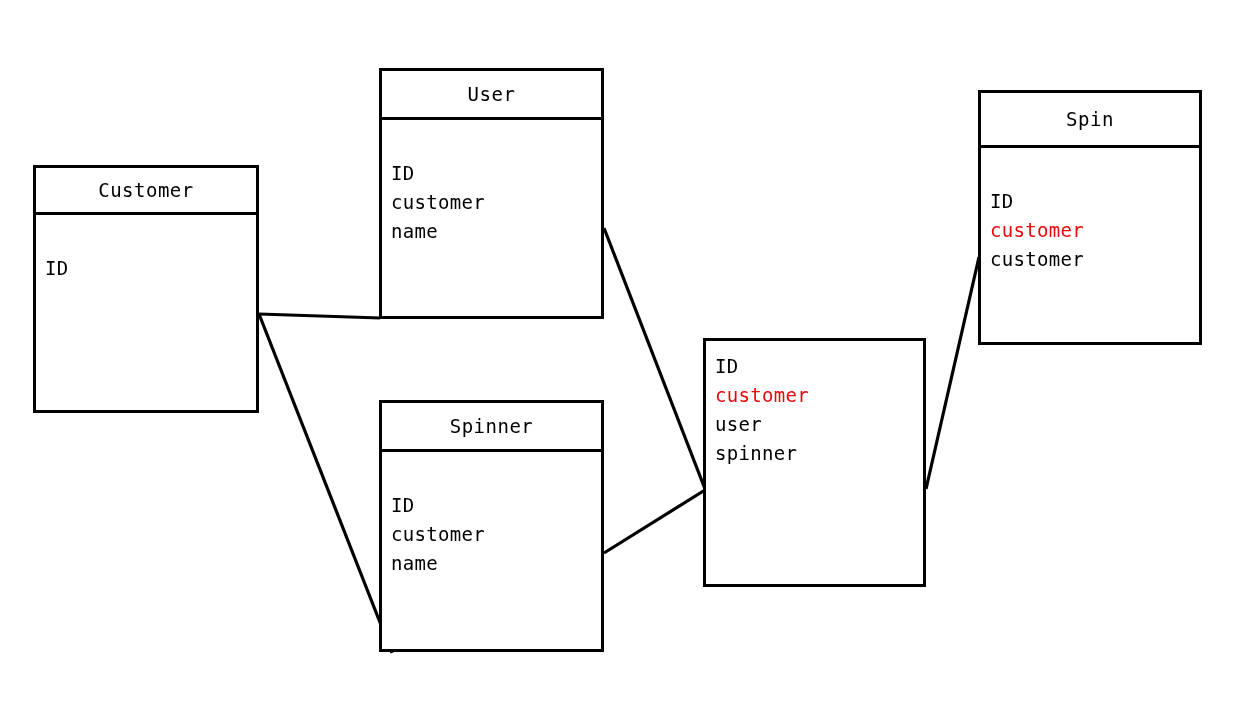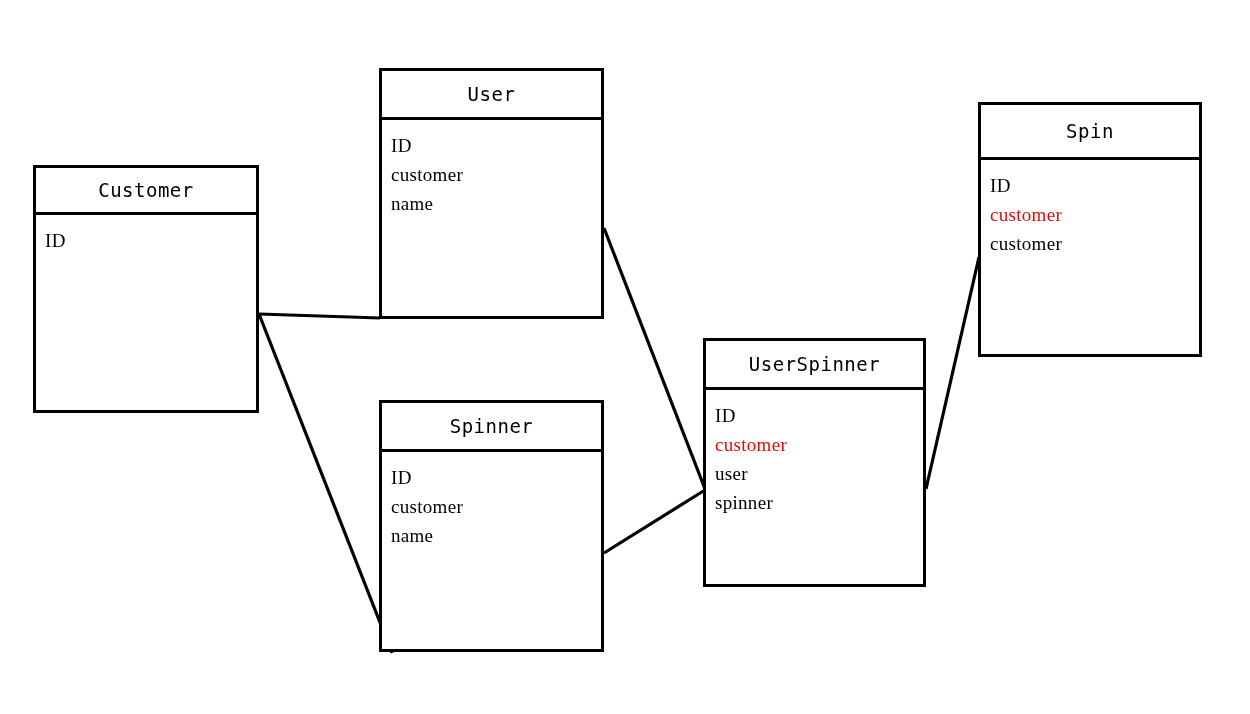--- a/index.html
+++ b/index.html
@@ -28,39 +28,39 @@
     pointer-events: none;
   }
   .entity {
     position: absolute;
     box-sizing: border-box;
     border: 3px solid #000000;
     background: #ffffff;
     z-index: 2;
     display: flex;
     flex-direction: column;
+    gap: 28px;
   }
   .entity-header {
     box-sizing: border-box;
     border-bottom: 3px solid #000000;
     text-align: center;
     color: #000000;
     font-size: 19px;
     line-height: 1;
     display: flex;
     align-items: center;
     justify-content: center;
     flex: 0 0 auto;
     letter-spacing: 0.5px;
   }
   .entity-attrs {
     flex: 1 1 auto;
     padding: 11px 0 0 9px;
     text-align: left;
-    font-family: Liberation Serif, serif;
   }
   .attr {
     font-size: 19px;
     line-height: 29px;
     color: #000000;
     white-space: pre;
     letter-spacing: 0.3px;
   }
   .attr.fk-highlight {
     color: #e40b0b;
@@ -96,29 +96,28 @@
       </div>
       <div class="entity" style="left: 379px; top: 400px; width: 225px; height: 252px;">
         <div class="entity-header" style="height: 49px;">Spinner</div>
         <div class="entity-attrs">
           <div class="attr">ID</div>
           <div class="attr">customer</div>
           <div class="attr">name</div>
         </div>
       </div>
       <div class="entity" style="left: 703px; top: 338px; width: 223px; height: 249px;">
-        <div class="entity-header" style="height: 49px;">UserSpinner</div>
         <div class="entity-attrs">
           <div class="attr">ID</div>
           <div class="attr fk-highlight" style="color: rgb(228, 11, 11);">customer</div>
           <div class="attr">user</div>
           <div class="attr">spinner</div>
         </div>
       </div>
-      <div class="entity" style="left: 978px; top: 90px; width: 224px; height: 255px; margin-top: 12px;">
+      <div class="entity" style="left: 978px; top: 90px; width: 224px; height: 255px;">
         <div class="entity-header" style="height: 55px;">Spin</div>
         <div class="entity-attrs">
           <div class="attr">ID</div>
           <div class="attr fk-highlight" style="color: rgb(228, 11, 11);">customer</div>
           <div class="attr">customer</div>
         </div>
       </div>
     </div>
 
 </div>

